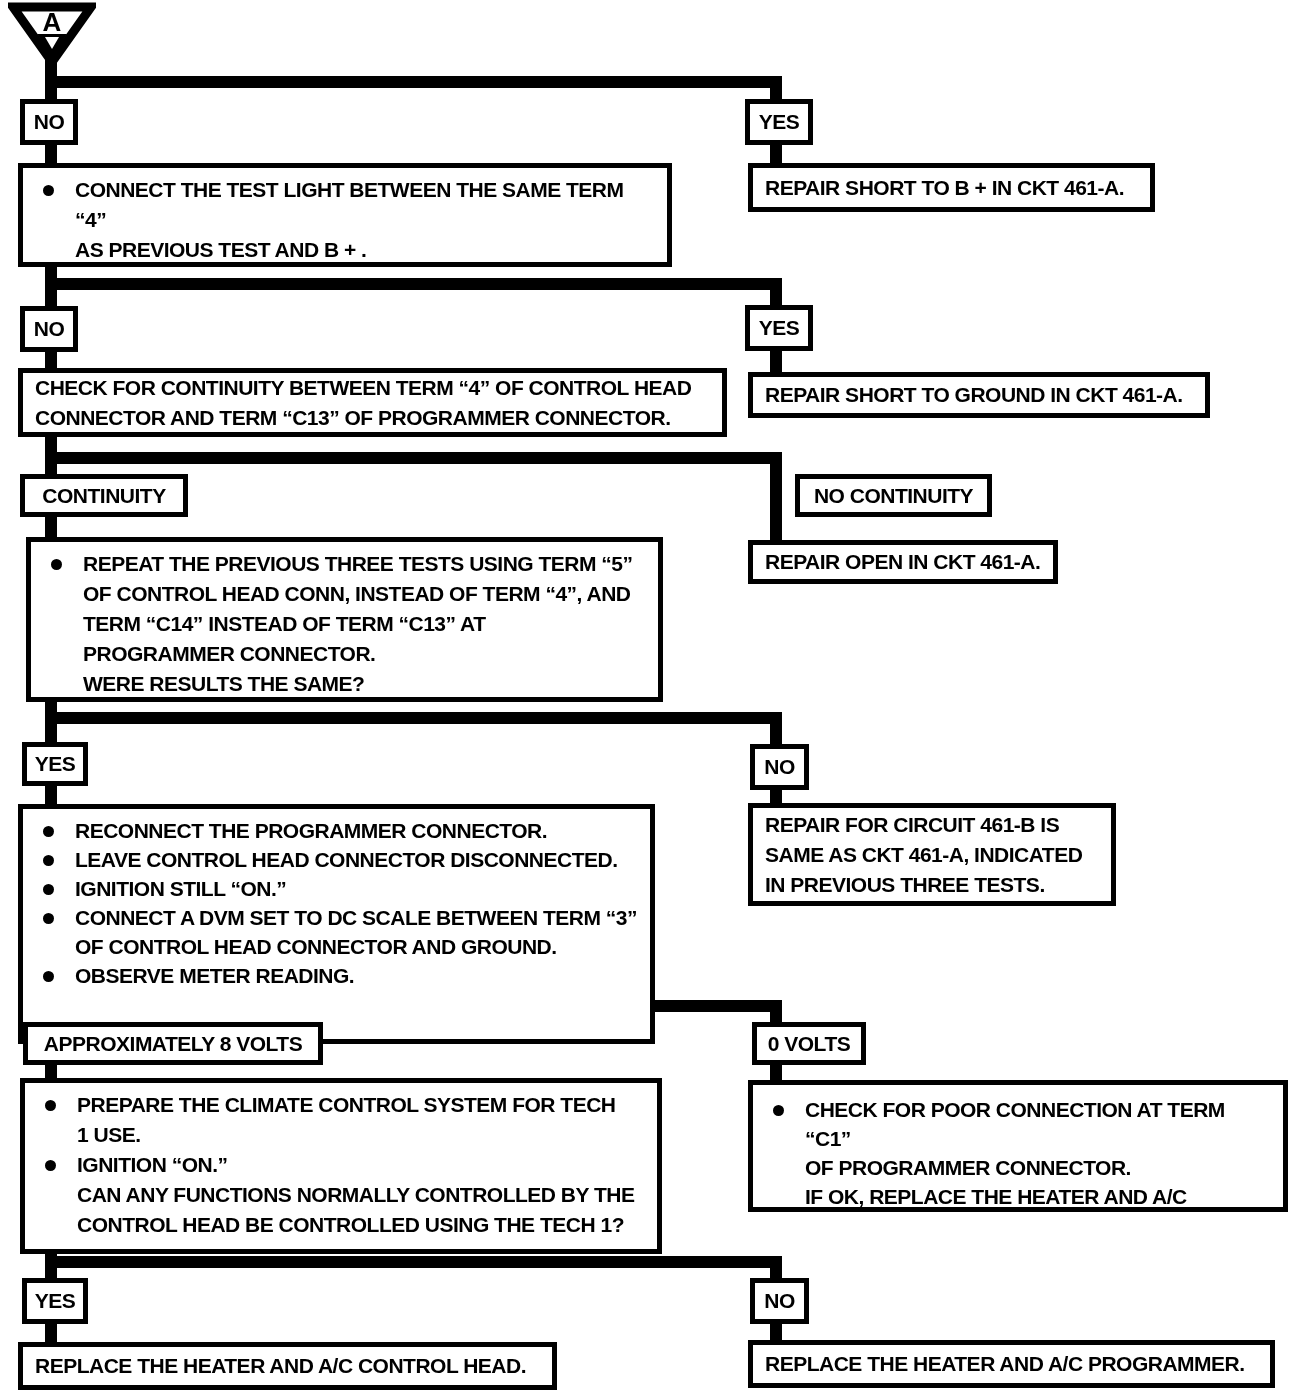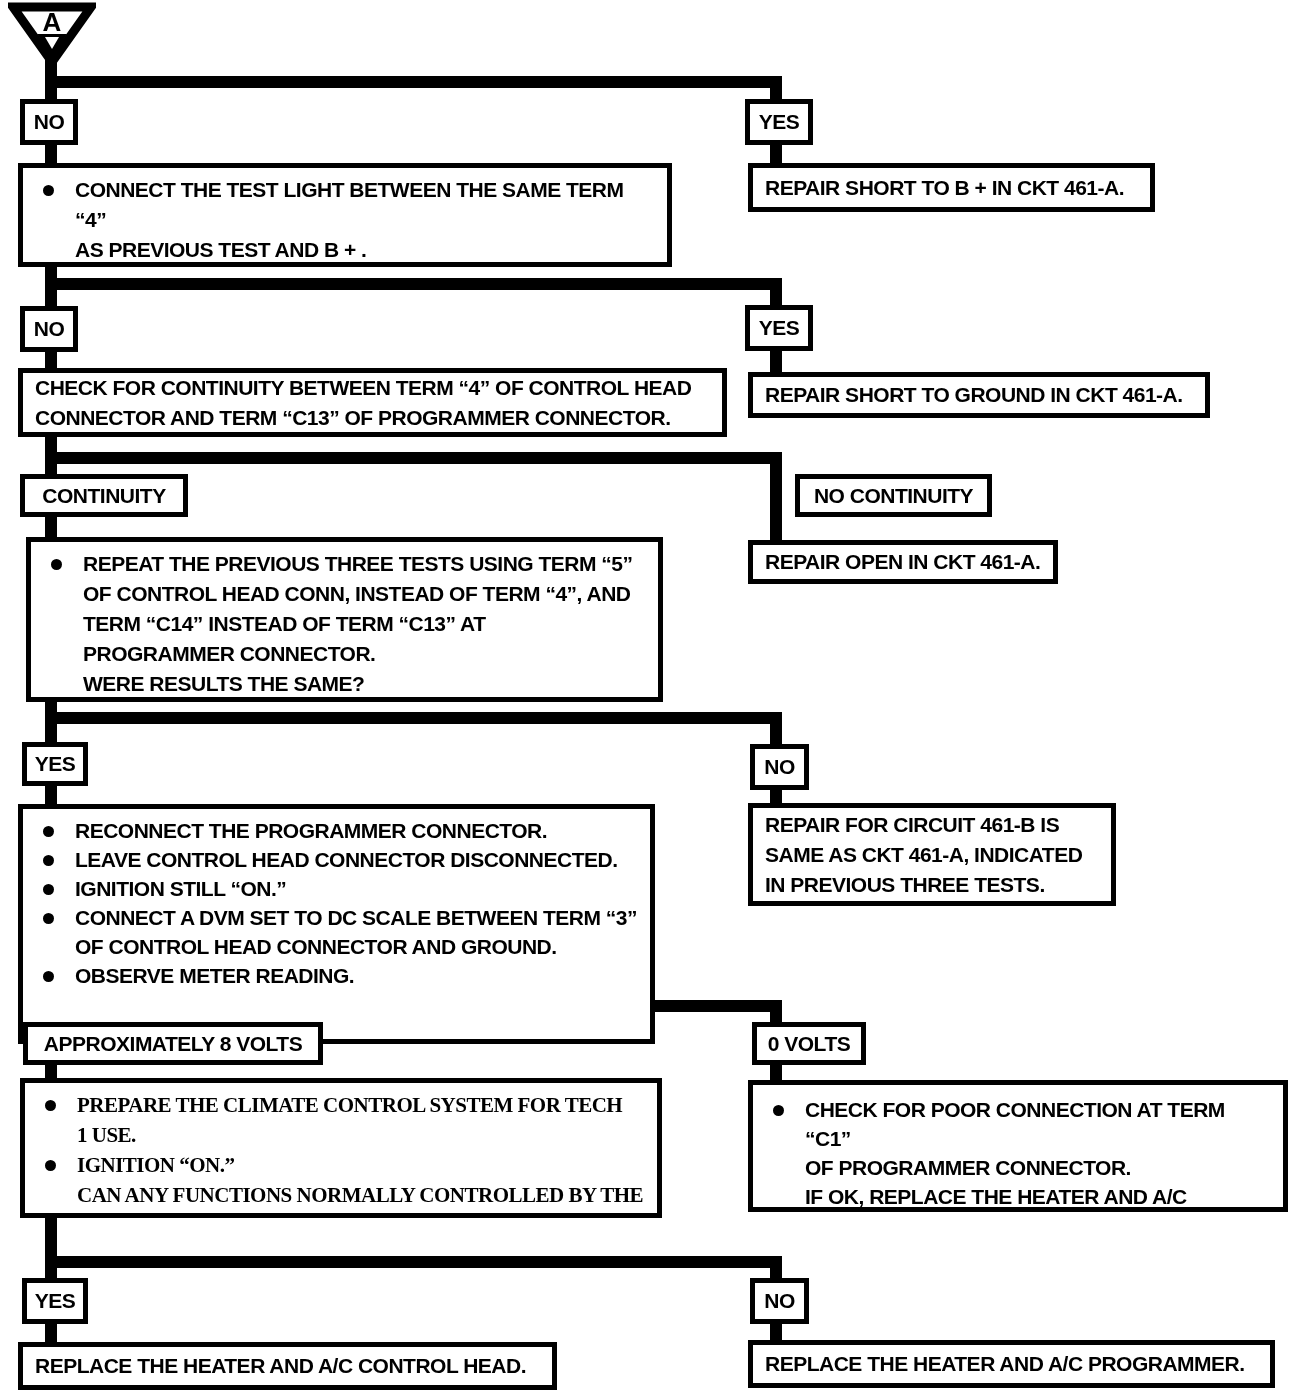--- a/index.html
+++ b/index.html
@@ -127,21 +127,21 @@
       </div>
   </div>
   <div class="box plain" style="left:748px;top:803px;width:368px;height:103px;">
     <span class="pt">REPAIR FOR CIRCUIT 461-B IS
 SAME AS CKT 461-A, INDICATED
 IN PREVIOUS THREE TESTS.</span>
   </div>
 
   <div class="lbl" style="left:23px;top:1022px;width:300px;height:43px;">APPROXIMATELY 8 VOLTS</div>
   <div class="lbl" style="left:752px;top:1022px;width:114px;height:43px;">0 VOLTS</div>
-  <div class="box bullets" style="left:20px;top:1078px;width:642px;height:140px;font-family:Liberation Serif, serif;">
+  <div class="box bullets" style="left:20px;top:1078px;width:642px;height:176px;">
     <div class="bi">
         <span class="dot"></span>
         <span class="bt">PREPARE THE CLIMATE CONTROL SYSTEM FOR TECH
 1 USE.</span>
       </div>
     <div class="bi">
         <span class="dot"></span>
         <span class="bt">IGNITION “ON.”
 CAN ANY FUNCTIONS NORMALLY CONTROLLED BY THE
 CONTROL HEAD BE CONTROLLED USING THE TECH 1?</span>

